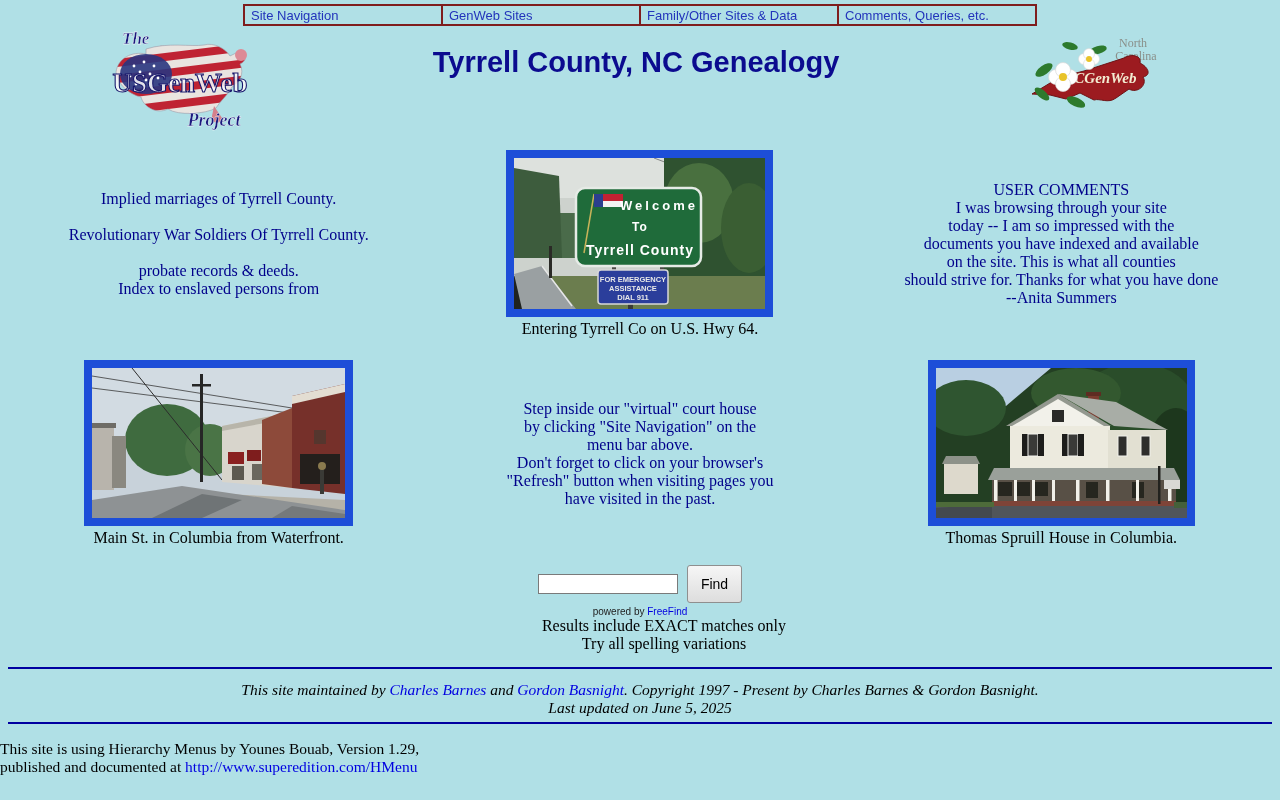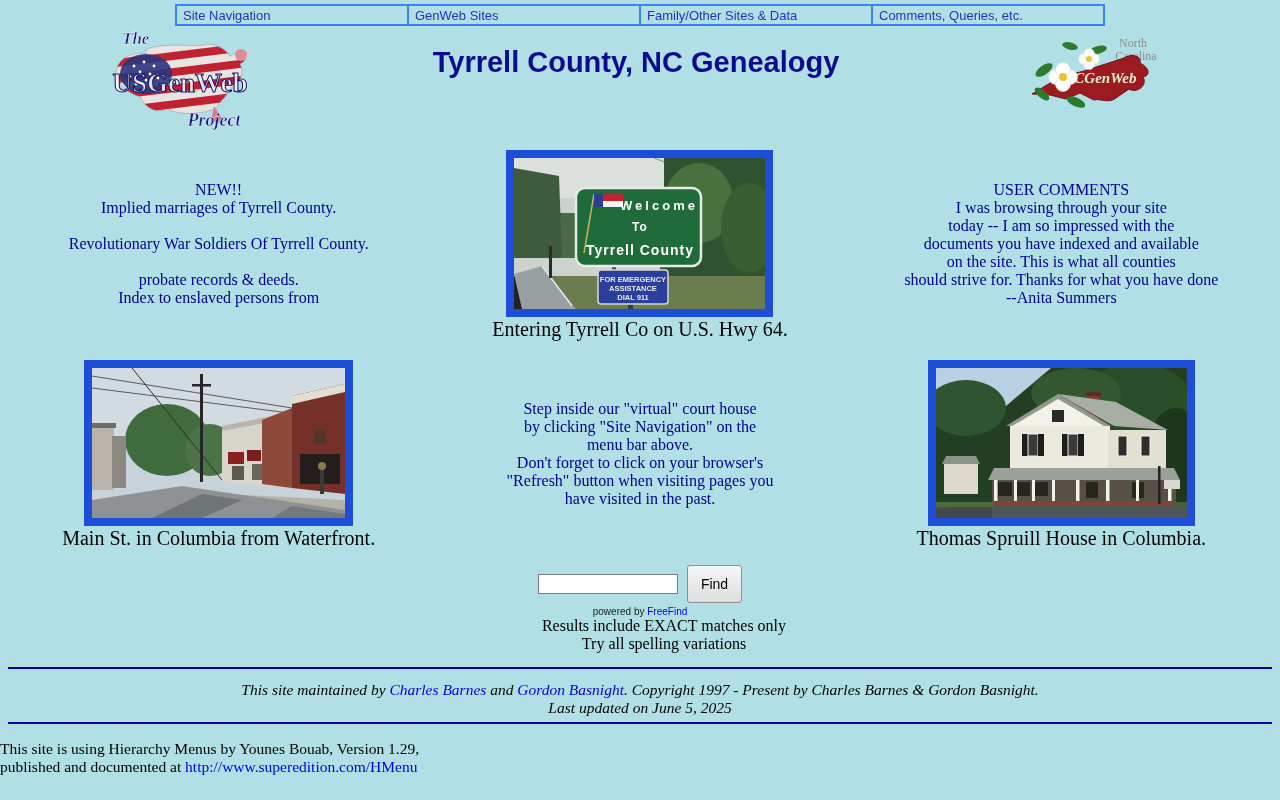--- a/index.html
+++ b/index.html
@@ -9,22 +9,22 @@
     background: #b0e0e6;
     font-family: "Liberation Serif", serif;
     color: #00008b;
   }
   
   table.menubar {
     border-collapse: collapse;
     margin: 4px auto 0;
   }
   table.menubar td {
-    border: 2px solid #3b82f6;
-    width: 232px; height: 20px;
+    border: 2px solid #7f1d1d;
+    width: 198px; height: 20px;
     padding: 0 6px;
     font-family: "Liberation Sans", sans-serif;
     font-size: 13px;
     color: #2233bb;
     white-space: nowrap;
     cursor: pointer;
   }
   
   .header { position: relative; height: 108px; }
   .page-title {
@@ -40,21 +40,21 @@
     display: grid;
     grid-template-columns: 1fr 1fr 1fr;
     width: 1264px; margin: 0 auto;
     align-items: center;
   }
   .row1 { margin-top: 16px; min-height: 172px; }
   .row2 { margin-top: 22px; min-height: 172px; }
   .cell { text-align: center; font-size: 16px; line-height: 18px; }
   .spacer { height: 18px; }
   .photo-frame { display: inline-block; border: 8px solid #1d4ed8; line-height: 0; background:#000; }
-  .caption { font-size: 20px; color: #000; margin-top: 3px; line-height: 18px; }
+  .caption { font-size: 16px; color: #000; margin-top: 3px; line-height: 18px; }
   
   .search { text-align: center; margin-top: 18px; }
   .search-input {
     width: 140px; height: 20px;
     border: 1px solid #7a7a7a; background: #fff;
     vertical-align: middle; font-size: 13px; padding: 0 3px;
   }
   .find-button {
     margin-left: 5px; vertical-align: middle;
     height: 38px; padding: 1px 13px;
@@ -165,21 +165,20 @@
           <circle cx="63" cy="32" r="5.5"></circle>
       </g>
       <circle cx="63" cy="27" r="3" fill="#e8c32a"></circle>
     </g>
   </svg>
 </div>
 
 <div class="grid row1">
 
   <div class="cell">
-    <div>NEW!!</div>
     <div>Implied marriages of Tyrrell County.</div>
     <div class="spacer"></div>
     <div>Revolutionary War Soldiers Of Tyrrell County.</div>
     <div class="spacer"></div>
     <div>
       <div>probate records &amp; deeds.</div>
       <div>Index to enslaved persons from</div>
     </div>
   </div>
 

